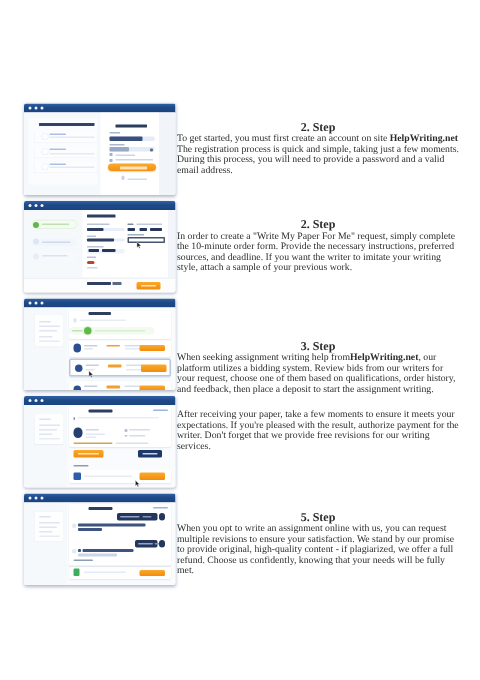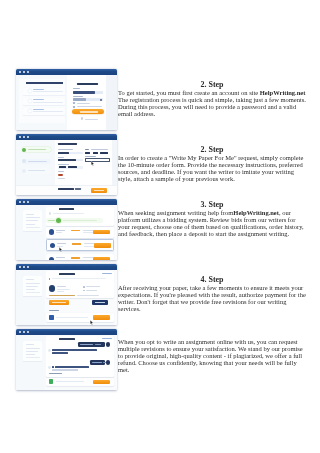--- a/index.html
+++ b/index.html
@@ -89,29 +89,29 @@
 
 
   <div class="step" style="top:79px">
     <span class="h">2. Step</span>
     <span>To get started, you must first create an account on site <b>HelpWriting.net</b> The registration process is quick and simple, taking just a few moments. During this process, you will need to provide a password and a valid email address.</span>
   </div>
   <div class="step" style="top:144px">
     <span class="h">2. Step</span>
     <span>In order to create a "Write My Paper For Me" request, simply complete the 10-minute order form. Provide the necessary instructions, preferred sources, and deadline. If you want the writer to imitate your writing style, attach a sample of your previous work.</span>
   </div>
-  <div class="step" style="top:199px">
+  <div class="step" style="top:225px">
     <span class="h">3. Step</span>
     <span>When seeking assignment writing help from<b>HelpWriting.net</b>, our platform utilizes a bidding system. Review bids from our writers for your request, choose one of them based on qualifications, order history, and feedback, then place a deposit to start the assignment writing.</span>
   </div>
   <div class="step" style="top:274px">
-    <span class="h">4. Step</span>
     <span>After receiving your paper, take a few moments to ensure it meets your expectations. If you're pleased with the result, authorize payment for the writer. Don't forget that we provide free revisions for our writing services.</span>
   </div>
   <div class="step" style="top:339px">
+    <span class="h">5. Step</span>
     <span>When you opt to write an assignment online with us, you can request multiple revisions to ensure your satisfaction. We stand by our promise to provide original, high-quality content - if plagiarized, we offer a full refund. Choose us confidently, knowing that your needs will be fully met.</span>
   </div>
 
   <div class="shot" style="top:68.5px">
     <div class="bw">
       <div class="bar">
         <span class="dot"></span>
         <span class="dot"></span>
         <span class="dot"></span>
       </div>

